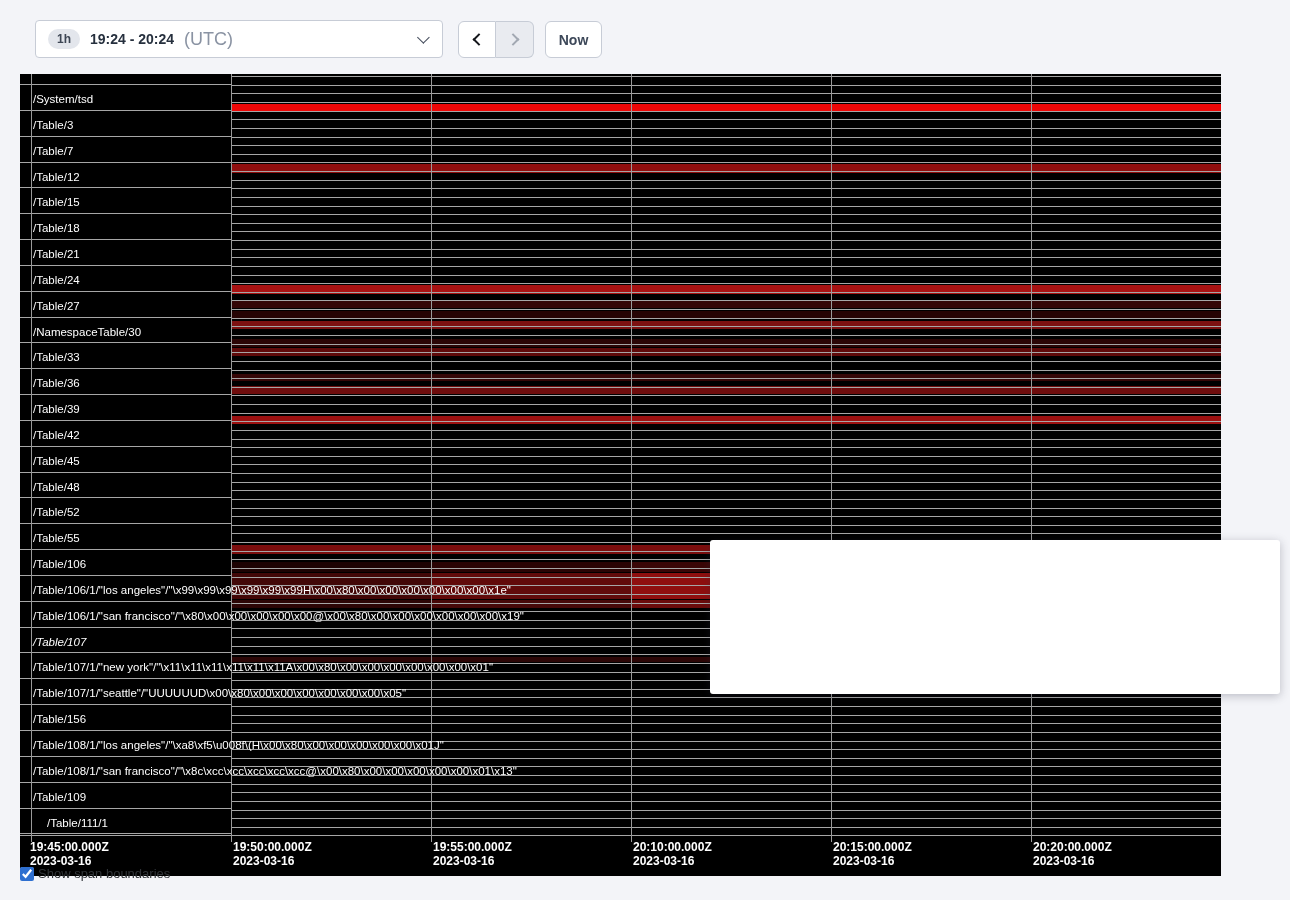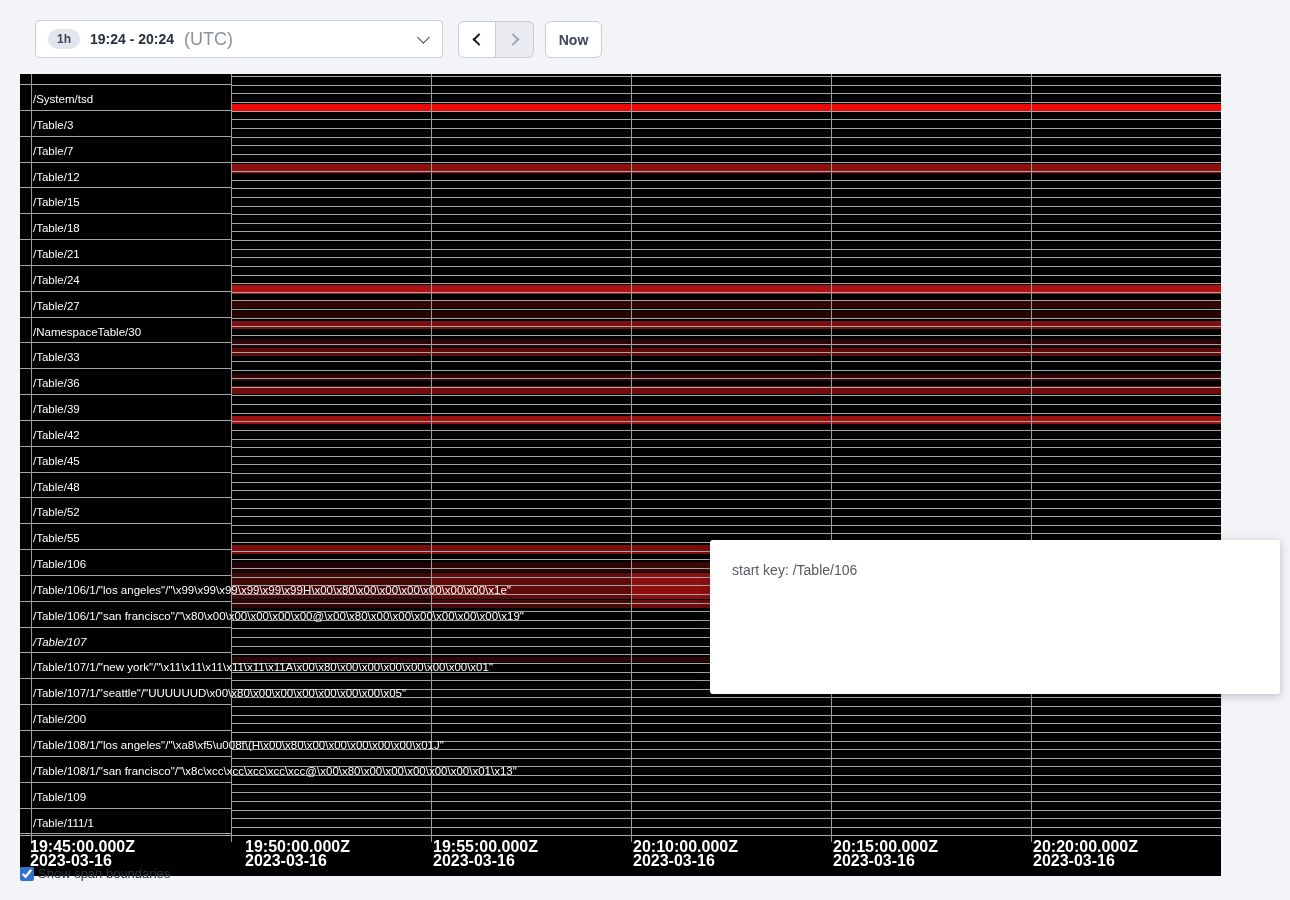--- a/index.html
+++ b/index.html
@@ -57,21 +57,21 @@
   .grid-right{
     position:absolute; left:211px; top:0; width:990px; height:762px; pointer-events:none;
     background:repeating-linear-gradient(180deg, transparent 0px, transparent 2.1px,
       #a6a6a6 2.1px, #a6a6a6 3.1px, transparent 3.1px, transparent 8.63px);
   }
   .vline{ position:absolute; top:0; width:1px; height:768px; background:#9a9a9a; pointer-events:none; }
   .row-label{
     position:absolute; left:13px; color:#fff; font-size:11.5px; font-weight:400;
     white-space:nowrap; z-index:5; letter-spacing:0; pointer-events:none;
   }
-  .tick{ position:absolute; top:766px; color:#fff; font-size:16px; font-weight:700; line-height:14px; }
+  .tick{ position:absolute; top:766px; color:#fff; font-size:12px; font-weight:700; line-height:14px; }
   .tick span{ display:block; white-space:nowrap; }
 
   
   .tooltip{
     position:absolute; left:710px; top:540px; width:570px; height:154px;
     background:#fff; border-radius:3px; box-shadow:0 2px 10px rgba(40,40,60,.28);
     padding:13px 22px 0 22px; z-index:20;
   }
   .tooltip div{ font-size:14px; color:#565b60; line-height:34px; white-space:nowrap; }
 
@@ -150,32 +150,32 @@
       <div class="row-label" style="top: 380.76px;">/Table/45</div>
       <div class="row-label" style="top: 406.6px;">/Table/48</div>
       <div class="row-label" style="top: 432.44px;">/Table/52</div>
       <div class="row-label" style="top: 458.28px;">/Table/55</div>
       <div class="row-label" style="top: 484.12px;">/Table/106</div>
       <div class="row-label" style="top: 509.96px;">/Table/106/1/"los angeles"/"\x99\x99\x99\x99\x99\x99H\x00\x80\x00\x00\x00\x00\x00\x00\x1e"</div>
       <div class="row-label" style="top: 535.8px;">/Table/106/1/"san francisco"/"\x80\x00\x00\x00\x00\x00@\x00\x80\x00\x00\x00\x00\x00\x00\x19"</div>
       <div class="row-label" style="top: 561.64px; font-style: italic;">/Table/107</div>
       <div class="row-label" style="top: 587.48px;">/Table/107/1/"new york"/"\x11\x11\x11\x11\x11\x11A\x00\x80\x00\x00\x00\x00\x00\x00\x01"</div>
       <div class="row-label" style="top: 613.32px;">/Table/107/1/"seattle"/"UUUUUUD\x00\x80\x00\x00\x00\x00\x00\x00\x05"</div>
-      <div class="row-label" style="top: 639.16px;">/Table/200</div>
+      <div class="row-label" style="top: 639.16px;">/Table/156</div>
       <div class="row-label" style="top: 665px;">/Table/108/1/"los angeles"/"\xa8\xf5\u008f\(H\x00\x80\x00\x00\x00\x00\x00\x01J"</div>
       <div class="row-label" style="top: 690.84px;">/Table/108/1/"san francisco"/"\x8c\xcc\xcc\xcc\xcc\xcc@\x00\x80\x00\x00\x00\x00\x00\x01\x13"</div>
       <div class="row-label" style="top: 716.68px;">/Table/109</div>
-      <div class="row-label" style="top: 742.52px;">/Table/111/1</div>
+      <div class="row-label" style="top: 742.52px; padding-left: 14px;">/Table/111/1</div>
     </div>
 
   <div class="tick" style="left:10px">
     <span>19:45:00.000Z</span>
       <span>2023-03-16</span>
     </div>
-  <div class="tick" style="left:225px">
+  <div class="tick" style="left:213px">
     <span>19:50:00.000Z</span>
       <span>2023-03-16</span>
     </div>
   <div class="tick" style="left:413px">
     <span>19:55:00.000Z</span>
       <span>2023-03-16</span>
     </div>
   <div class="tick" style="left:613px">
     <span>20:10:00.000Z</span>
       <span>2023-03-16</span>
@@ -184,19 +184,18 @@
     <span>20:15:00.000Z</span>
       <span>2023-03-16</span>
     </div>
   <div class="tick" style="left:1013px">
     <span>20:20:00.000Z</span>
       <span>2023-03-16</span>
     </div>
 </div>
 
 <div class="tooltip">
-  <div>start key: /Table/106</div>
 </div>
 
 <div class="footer">
   <input type="checkbox" id="spanbounds" checked="" style="">
   <label for="spanbounds">Show span boundaries</label>
 </div>
 
 </body></html>

